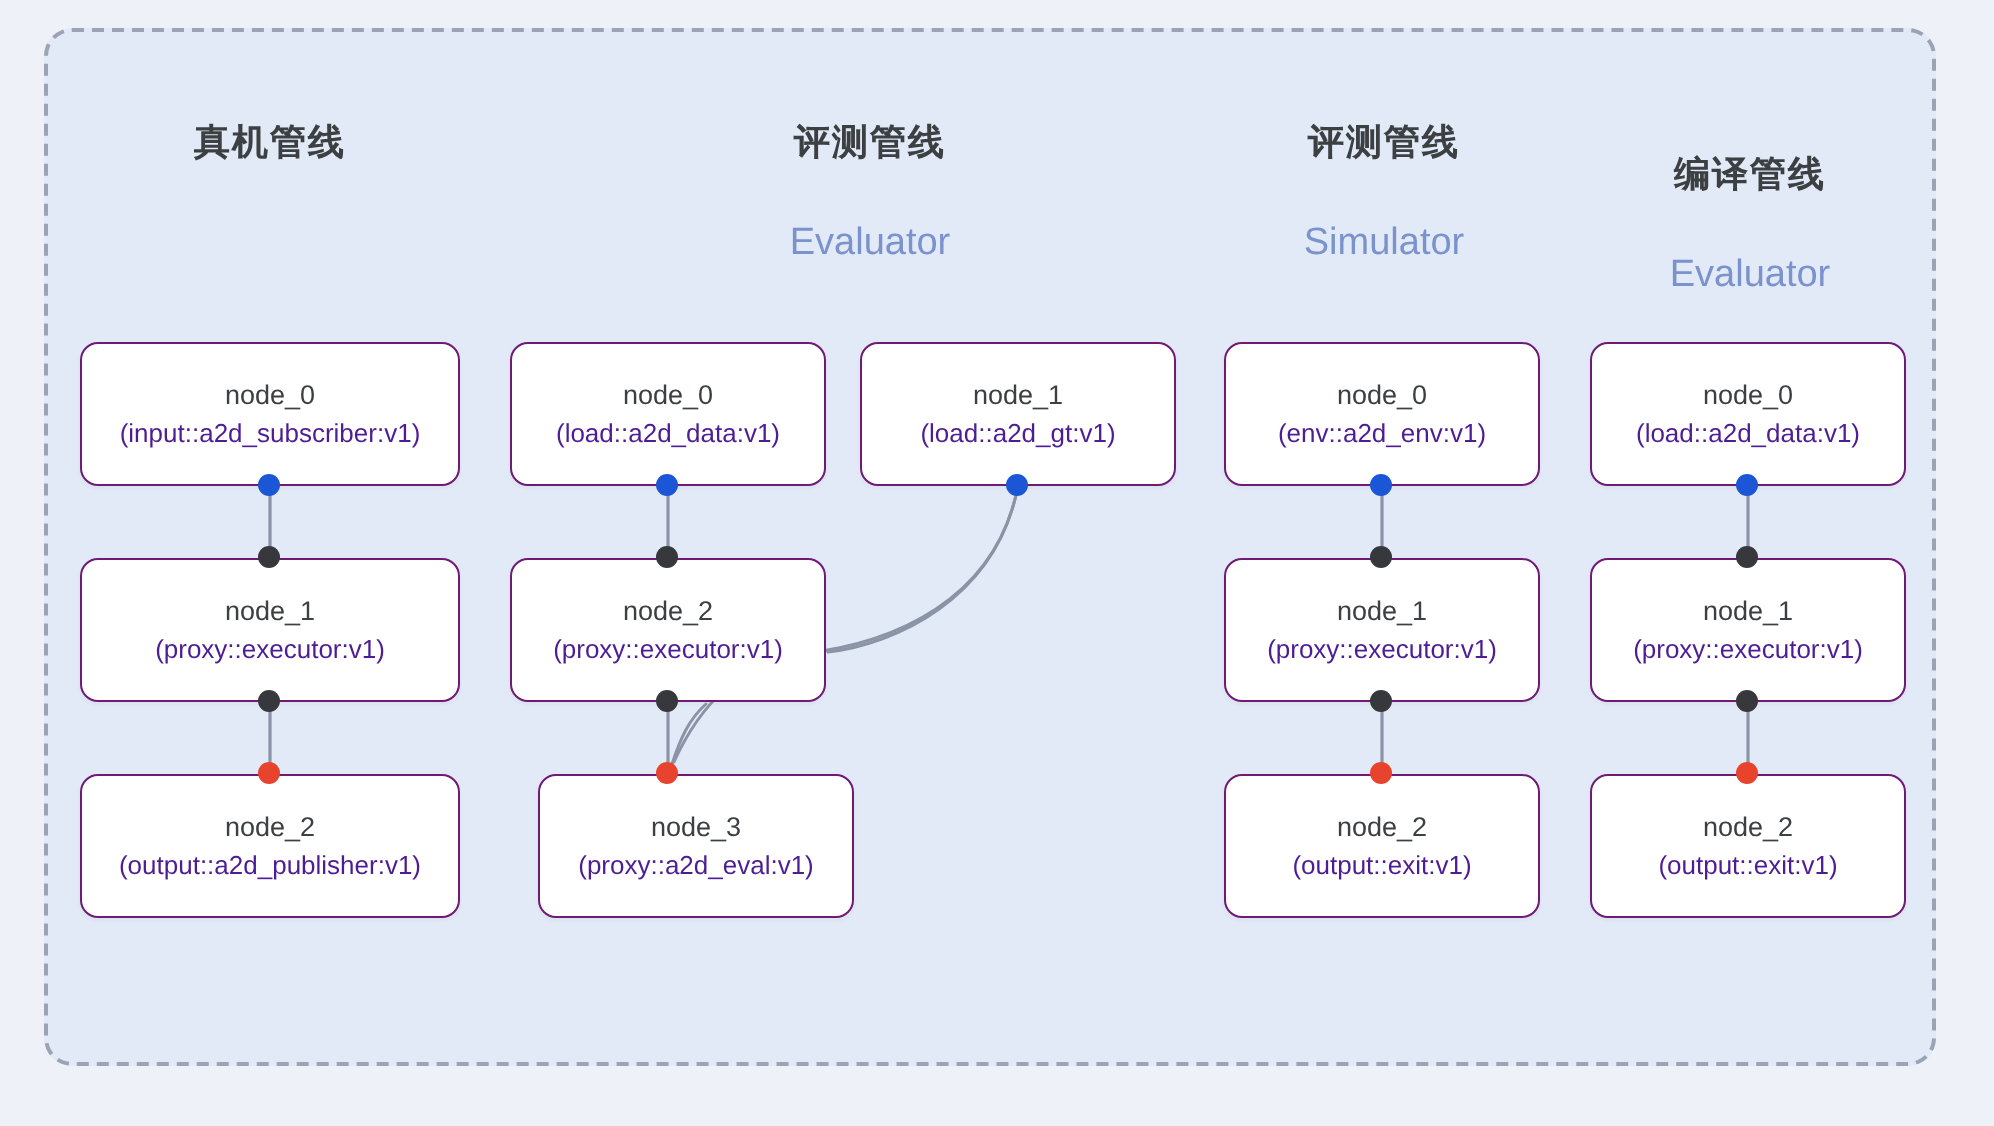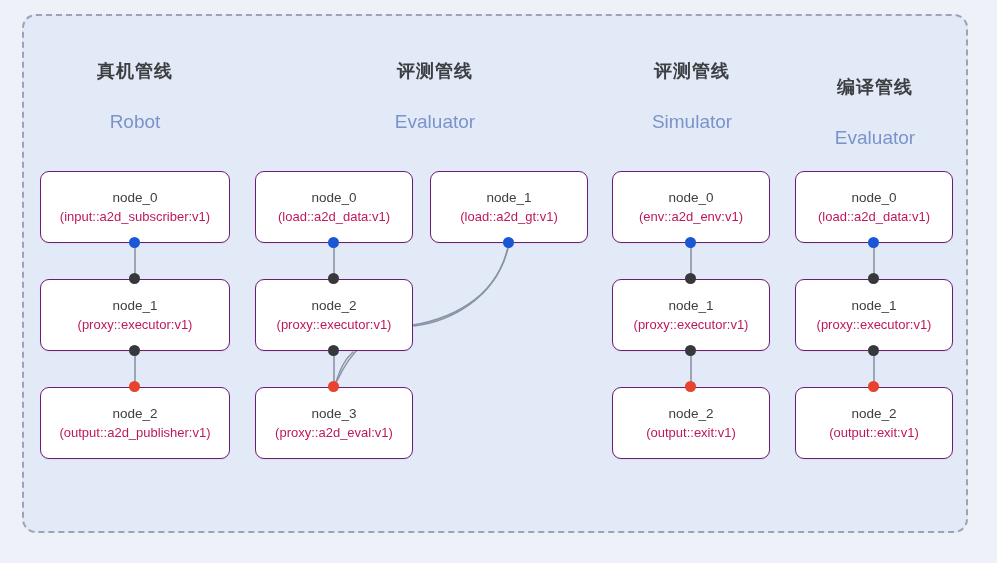--- a/index.html
+++ b/index.html
@@ -79,21 +79,21 @@
     z-index: 3;
   }
   .node-title {
     font-size: 13.5px;
     color: #3c4043;
     line-height: 19px;
     white-space: nowrap;
   }
   .node-sub {
     font-size: 13px;
-    color: #be185d;
+    color: #4c1d95;
     line-height: 19px;
     white-space: nowrap;
   }
   
   .port {
     position: absolute;
     width: 11px;
     height: 11px;
     border-radius: 50%;
     z-index: 5;
@@ -105,21 +105,20 @@
 </head>
 <body>
 
 <div id="stage">
 
   <div id="panel"></div>
 
   <div class="col-head" style="left:40px; top:60px; width:190px;">
     <div class="col-title-cn">真机管线</div>
     <div class="gap-cn-en"></div>
-    <div class="col-title-en">Robot</div>
   </div>
 
   <div class="col-head" style="left:344px; top:60px; width:182px;">
     <div class="col-title-cn">评测管线</div>
     <div class="gap-cn-en"></div>
     <div class="col-title-en">Evaluator</div>
   </div>
 
   <div class="col-head" style="left:601px; top:60px; width:182px;">
     <div class="col-title-cn">评测管线</div>
@@ -177,21 +176,21 @@
     <div class="node-sub">(load::a2d_data:v1)</div>
   </div>
   <div class="node" style="left:430px; top:171px; width:158px; height:72px;">
     <div class="node-title">node_1</div>
     <div class="node-sub">(load::a2d_gt:v1)</div>
   </div>
   <div class="node" style="left:255px; top:279px; width:158px; height:72px;">
     <div class="node-title">node_2</div>
     <div class="node-sub">(proxy::executor:v1)</div>
   </div>
-  <div class="node" style="left:255px; top:387px; width:158px; height:72px;">
+  <div class="node" style="left:269px; top:387px; width:158px; height:72px;">
     <div class="node-title">node_3</div>
     <div class="node-sub">(proxy::a2d_eval:v1)</div>
   </div>
   <span class="port port-blue" style="left:328px; top:237px;"></span>
   <span class="port port-blue" style="left:503px; top:237px;"></span>
   <span class="port port-black" style="left:328px; top:273px;"></span>
   <span class="port port-black" style="left:328px; top:345px;"></span>
   <span class="port port-red" style="left:328px; top:381px;"></span>
 
   <div class="node" style="left:612px; top:171px; width:158px; height:72px;">

